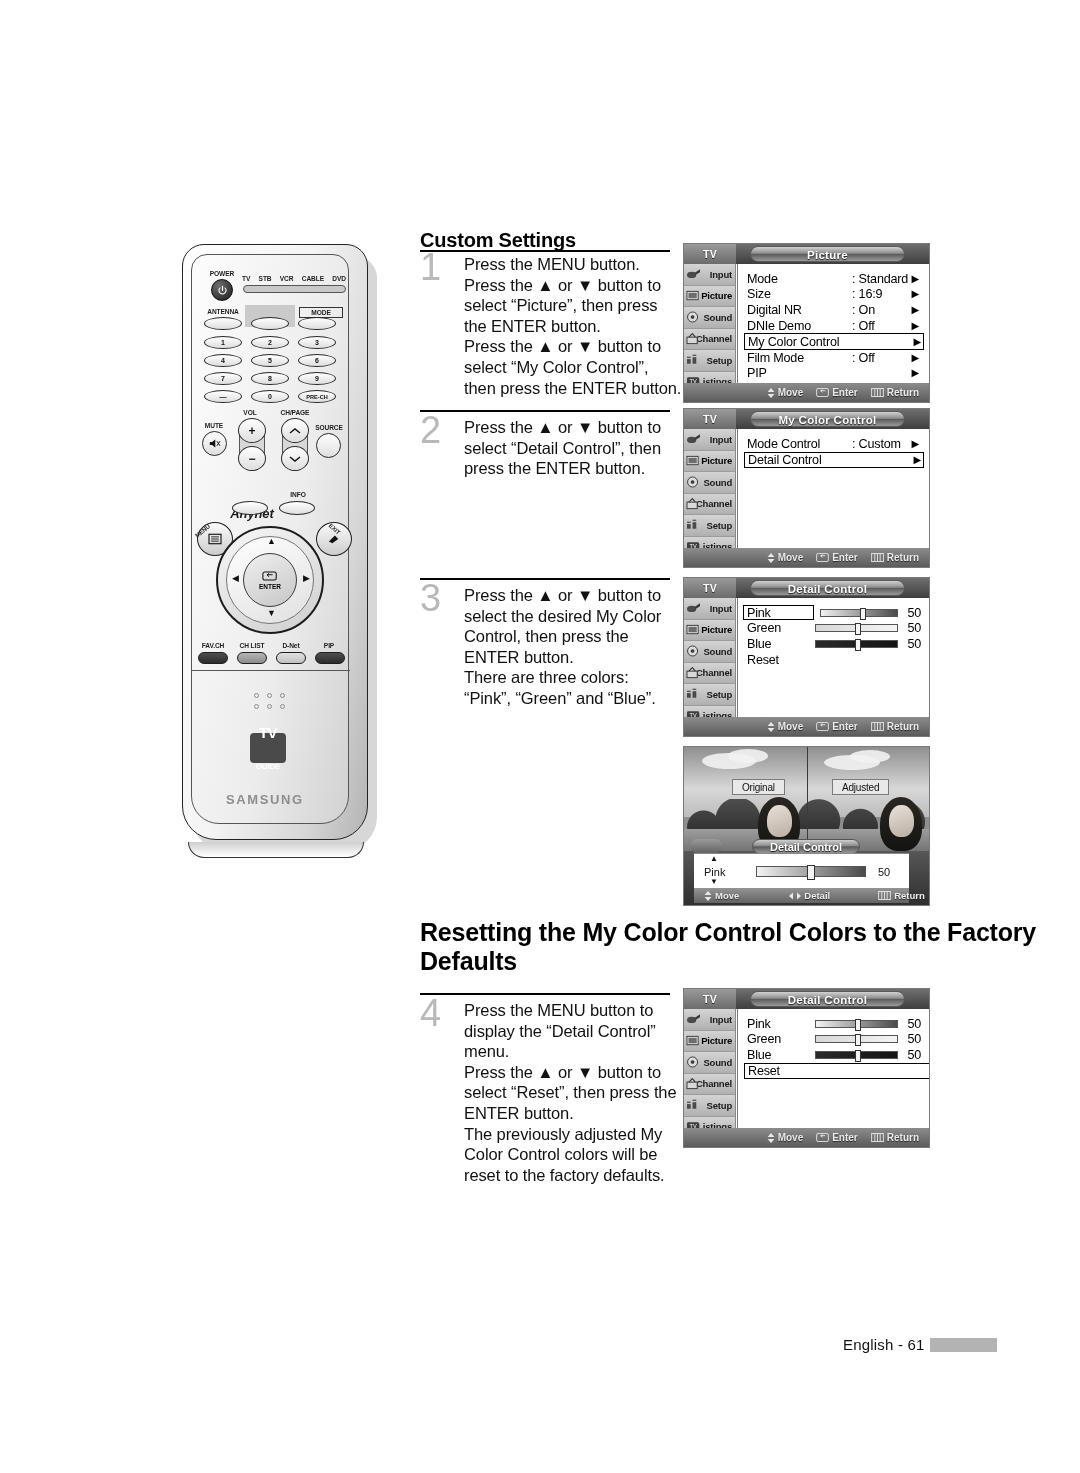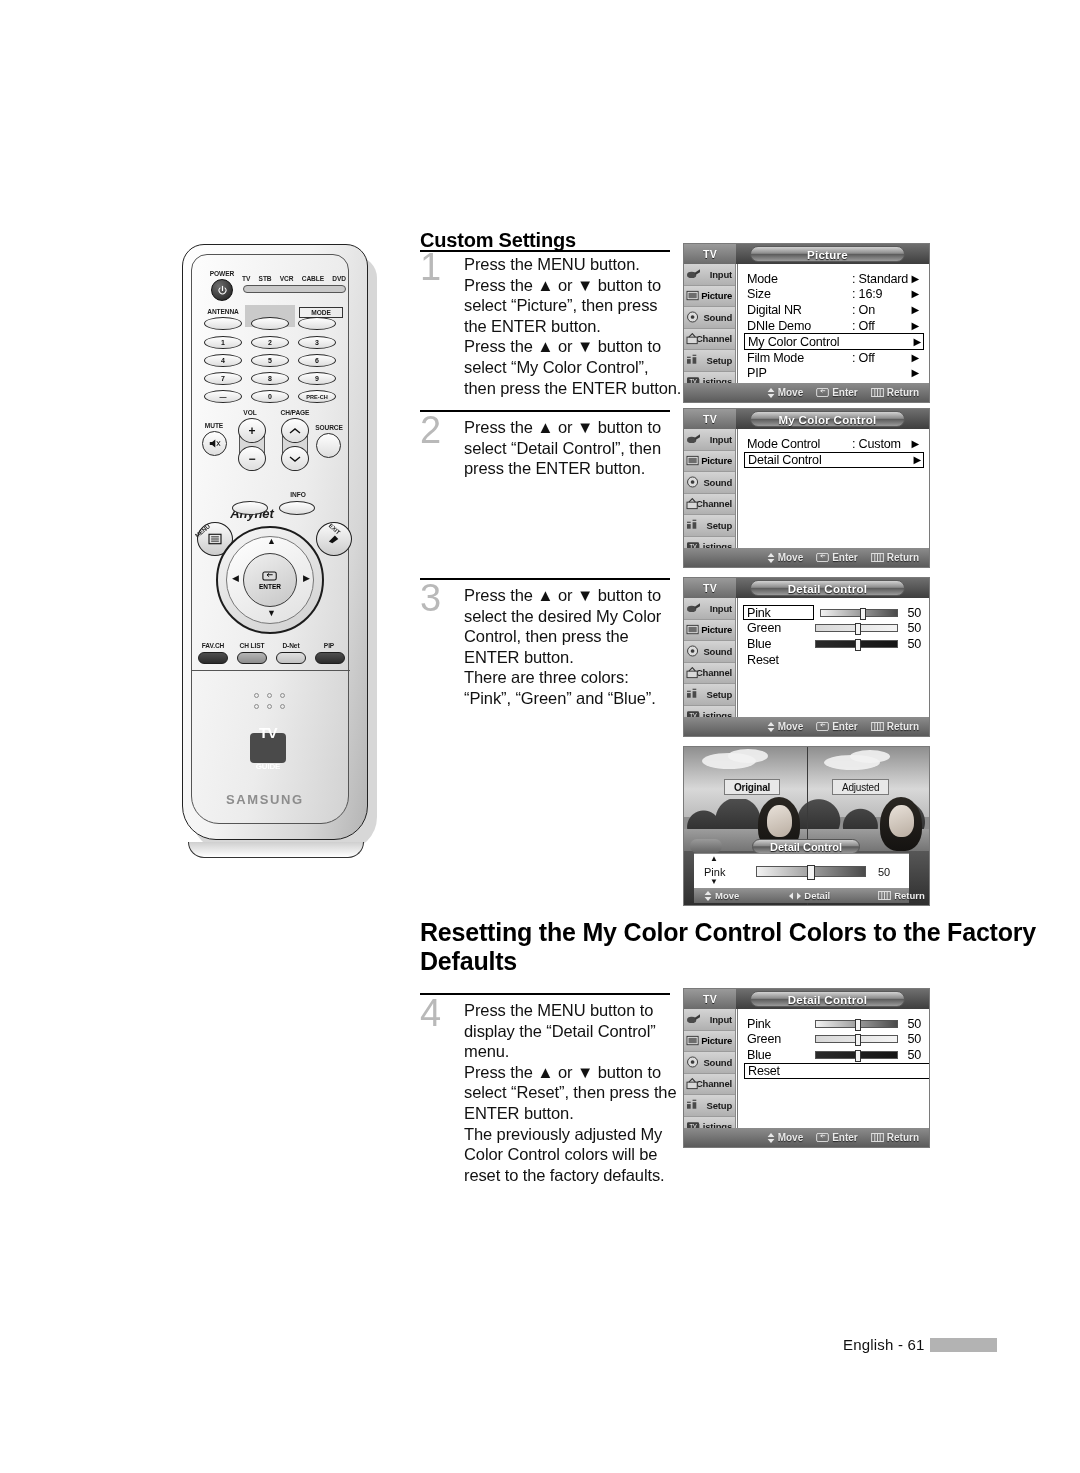--- a/index.html
+++ b/index.html
@@ -828,21 +828,21 @@
     <div class="ground"></div>
     <div class="water"></div>
     <div class="halfsplit"></div>
 
     <div class="hair" style="left:74px;top:50px;width:42px;height:54px;"></div>
     <div class="face" style="left:83px;top:58px;width:25px;height:32px;"></div>
 
     <div class="hair" style="left:196px;top:50px;width:42px;height:54px;"></div>
     <div class="face" style="left:205px;top:58px;width:25px;height:32px;"></div>
 
-    <div class="pill-label" style="left:40px;top:32px;font-weight:bold;">Original</div>
+    <div class="pill-label" style="left:48px;top:32px;">Original</div>
     <div class="pill-label" style="left:148px;top:32px;">Adjusted</div>
 
     <div class="ov-left-strip" style="left:6px;top:92px;width:32px;height:14px;border-radius:7px;"></div>
     <div class="ov-title" style="left:68px;top:92px;width:108px;">Detail Control</div>
     <div class="ov-band" style="left:10px;top:106px;width:215px;height:35px;">
       <div style="position:absolute;left:16px;top:1px;font-size:8px;line-height:8px;color:#111;">▲</div>
       <div style="position:absolute;left:10px;top:12px;font-size:11px;color:#111;">Pink</div>
       <div style="position:absolute;left:16px;top:24px;font-size:8px;line-height:8px;color:#111;">▼</div>
       <span class="track pink" style="position:absolute;left:56px;top:12px;width:110px;height:11px;">
         <span class="knob" style="left:50px;top:-2px;width:8px;height:15px;"></span>

